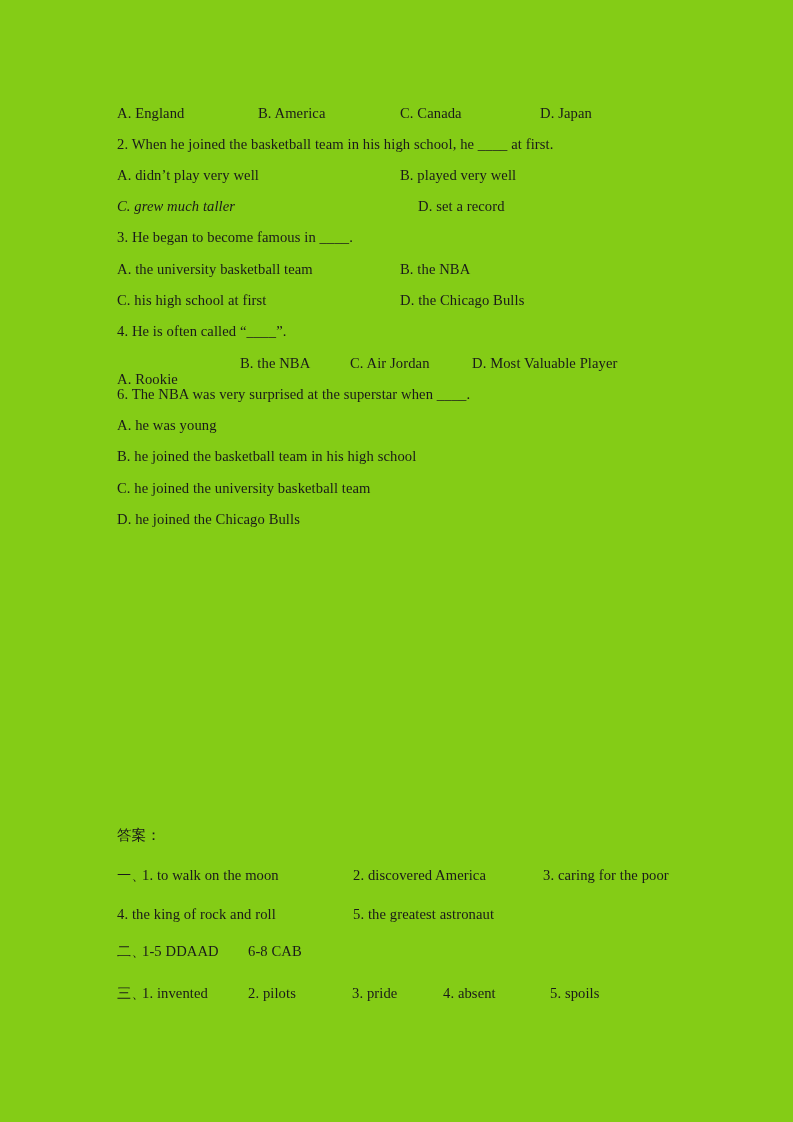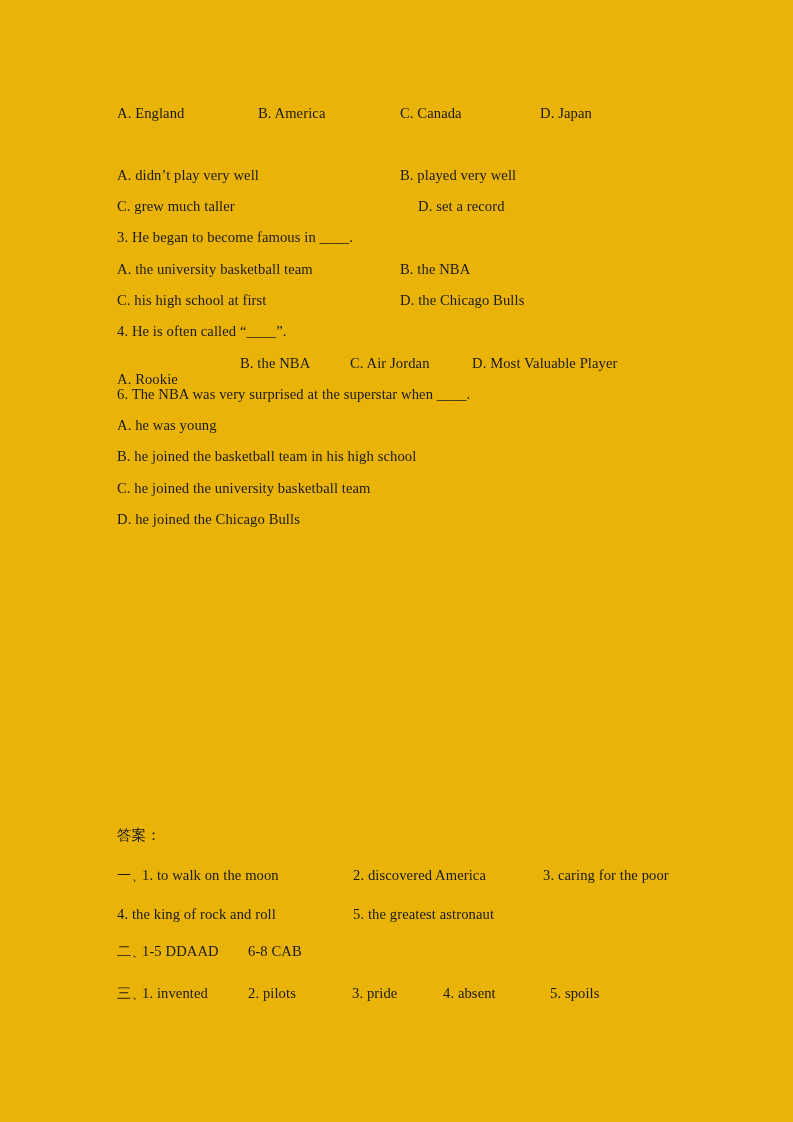--- a/index.html
+++ b/index.html
@@ -15,21 +15,21 @@
     font-family: "Liberation Serif", "DejaVu Serif", serif;
     color: #1a1a1a;
     -webkit-font-smoothing: antialiased;
   }
   .page {
     position: absolute;
     top: 0;
     left: 0;
     width: 793px;
     height: 1122px;
-    background: #eab308;
+    background: #84cc16;
     overflow: hidden;
   }
   
   .doc-line {
     position: absolute;
     left: 117px;
     right: 40px;
     height: 20px;
     line-height: 20px;
     font-size: 14.6px;
@@ -61,28 +61,31 @@
 
 <div class="page">
 
   <div class="doc-line" style="top:103px;">
     <span class="col" style="left:0px;">A. England</span>
     <span class="col" style="left:141px;">B. America</span>
     <span class="col" style="left:283px;">C. Canada</span>
     <span class="col" style="left:423px;">D. Japan</span>
   </div>
 
+  <div class="doc-line" style="top:134px;">
+    <span class="col" style="left:0px;">2. When he joined the basketball team in his high school, he ____ at first.</span>
+  </div>
 
   <div class="doc-line" style="top:165px;">
     <span class="col" style="left:0px;">A. didn’t play very well</span>
     <span class="col" style="left:283px;">B. played very well</span>
   </div>
 
   <div class="doc-line" style="top:196px;">
-    <span class="col" style="left:0px;">C. grew much taller</span>
+    <span class="col" style="left:0px;font-style:italic;">C. grew much taller</span>
     <span class="col" style="left:301px;">D. set a record</span>
   </div>
 
   <div class="doc-line" style="top:227px;">
     <span class="col" style="left:0px;">3. He began to become famous in ____.</span>
   </div>
 
   <div class="doc-line" style="top:259px;">
     <span class="col" style="left:0px;">A. the university basketball team</span>
     <span class="col" style="left:283px;">B. the NBA</span>

